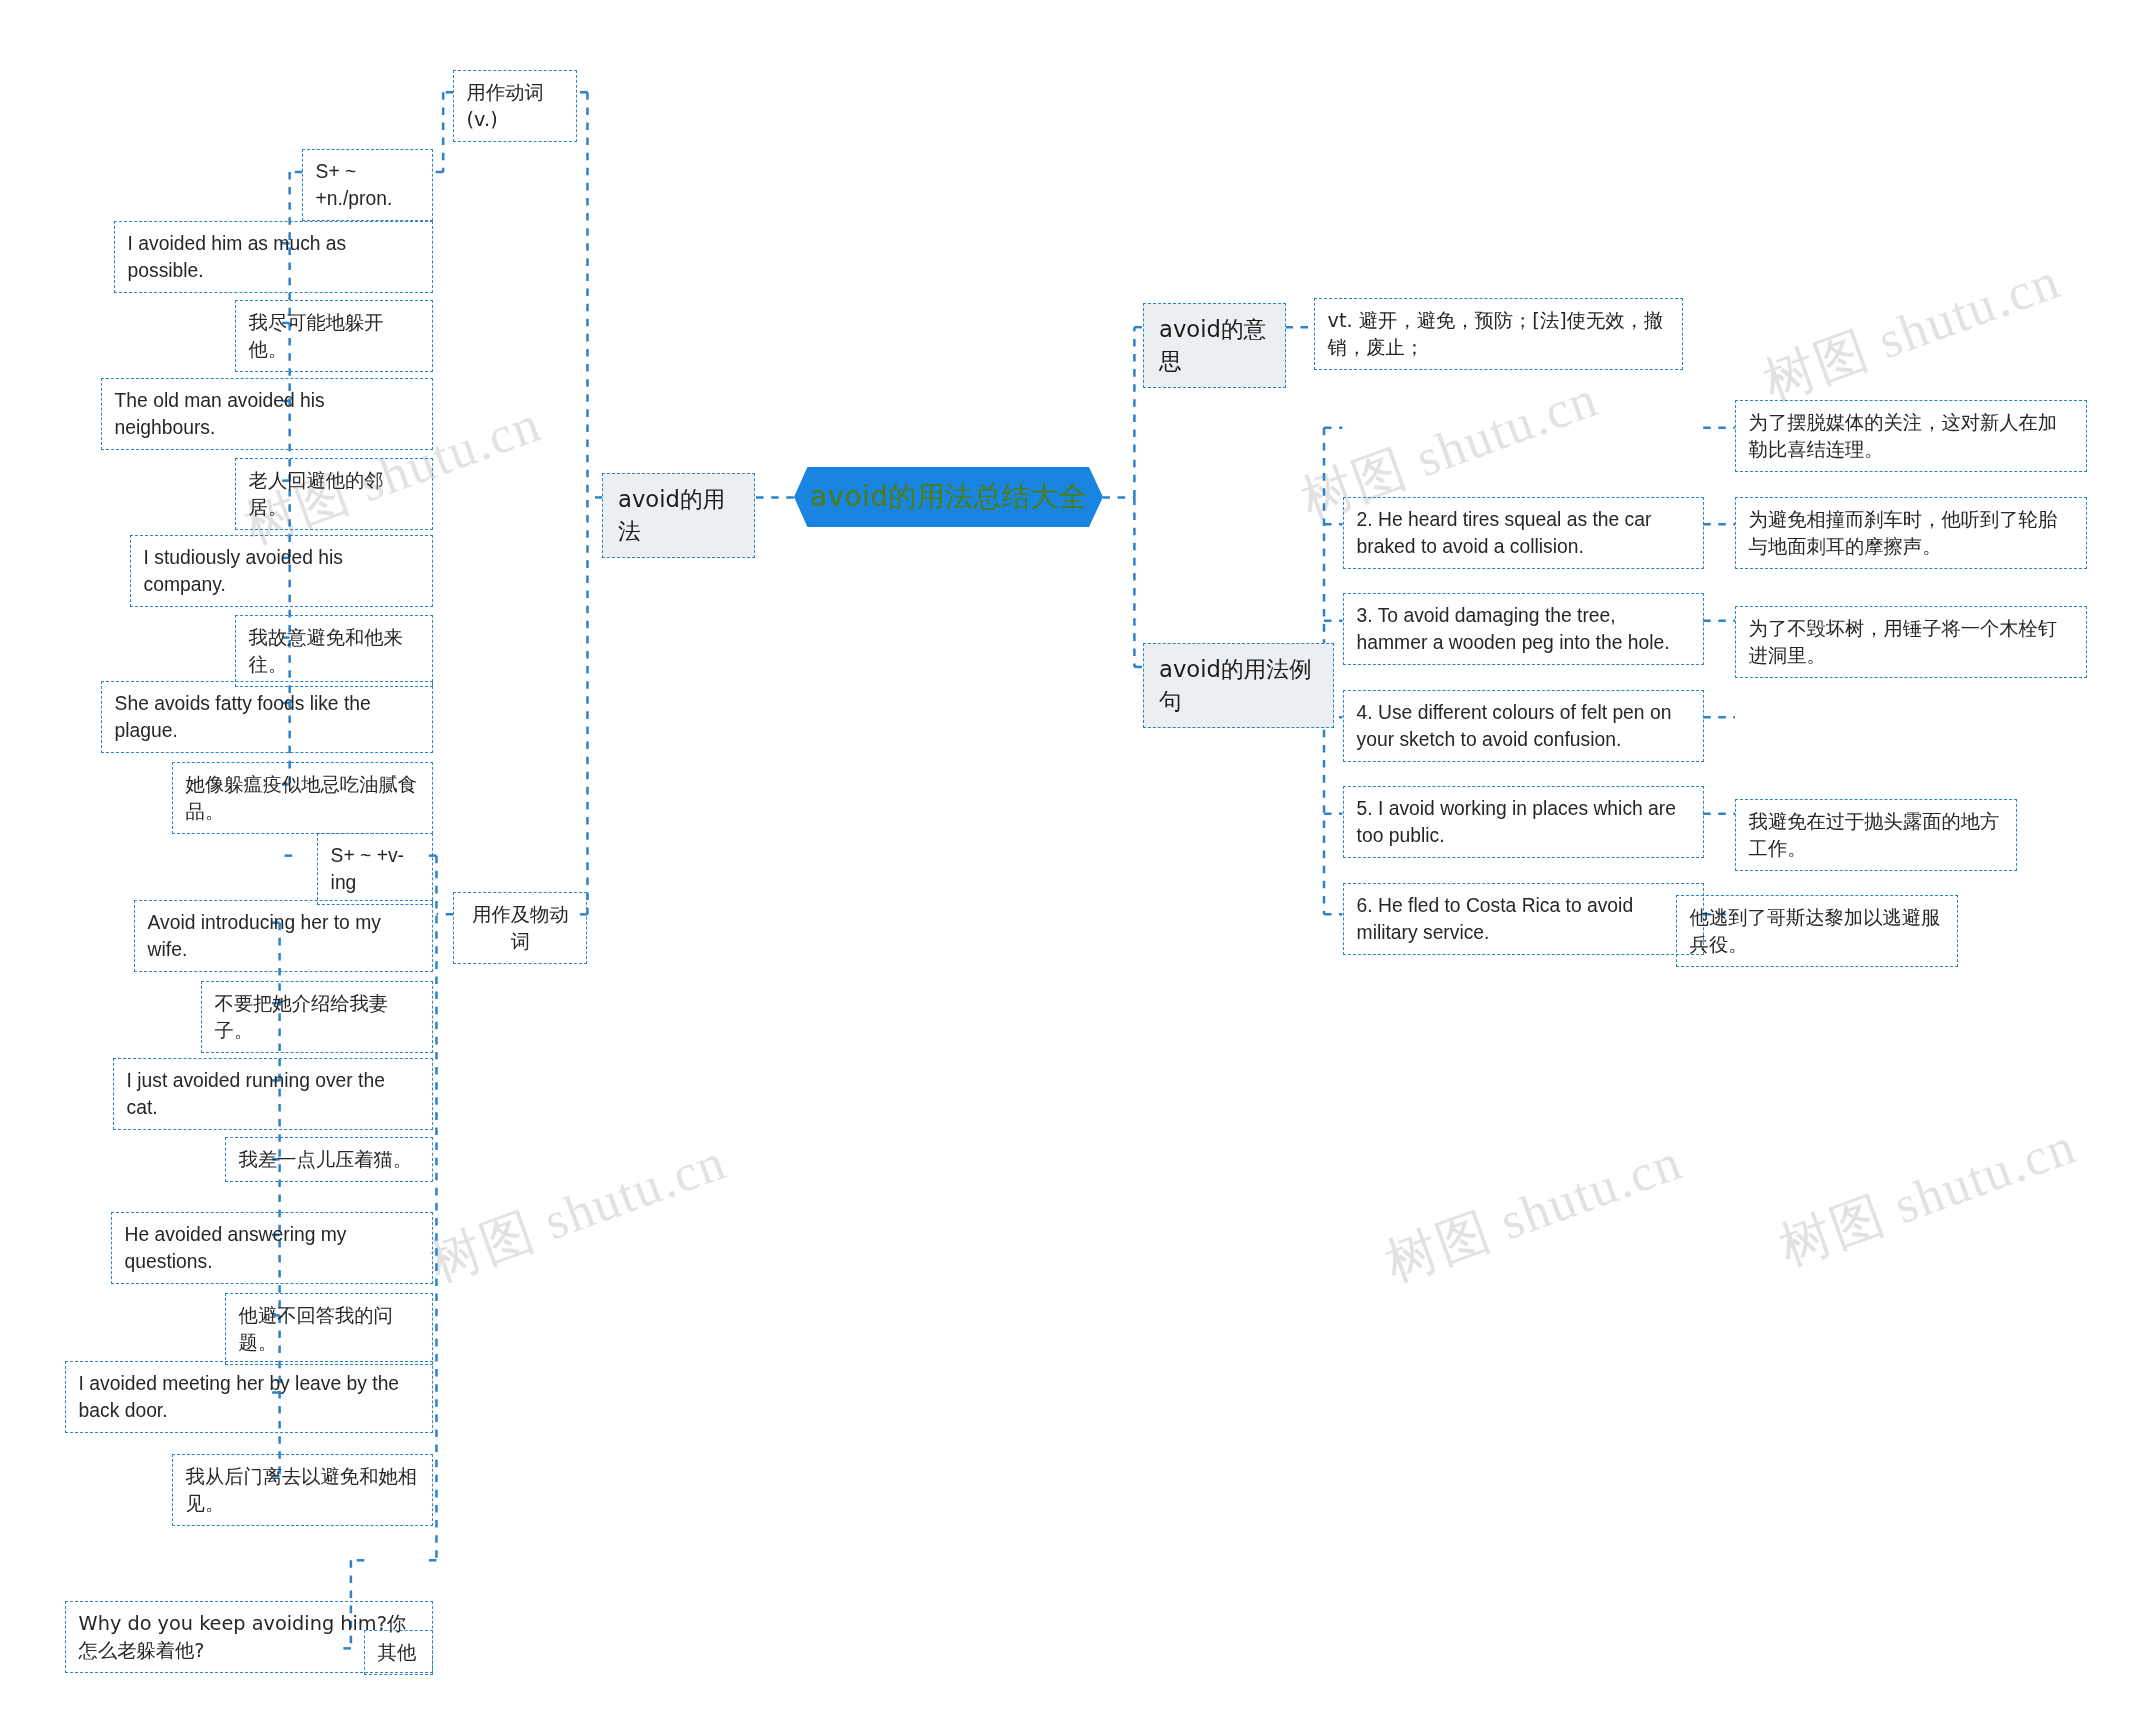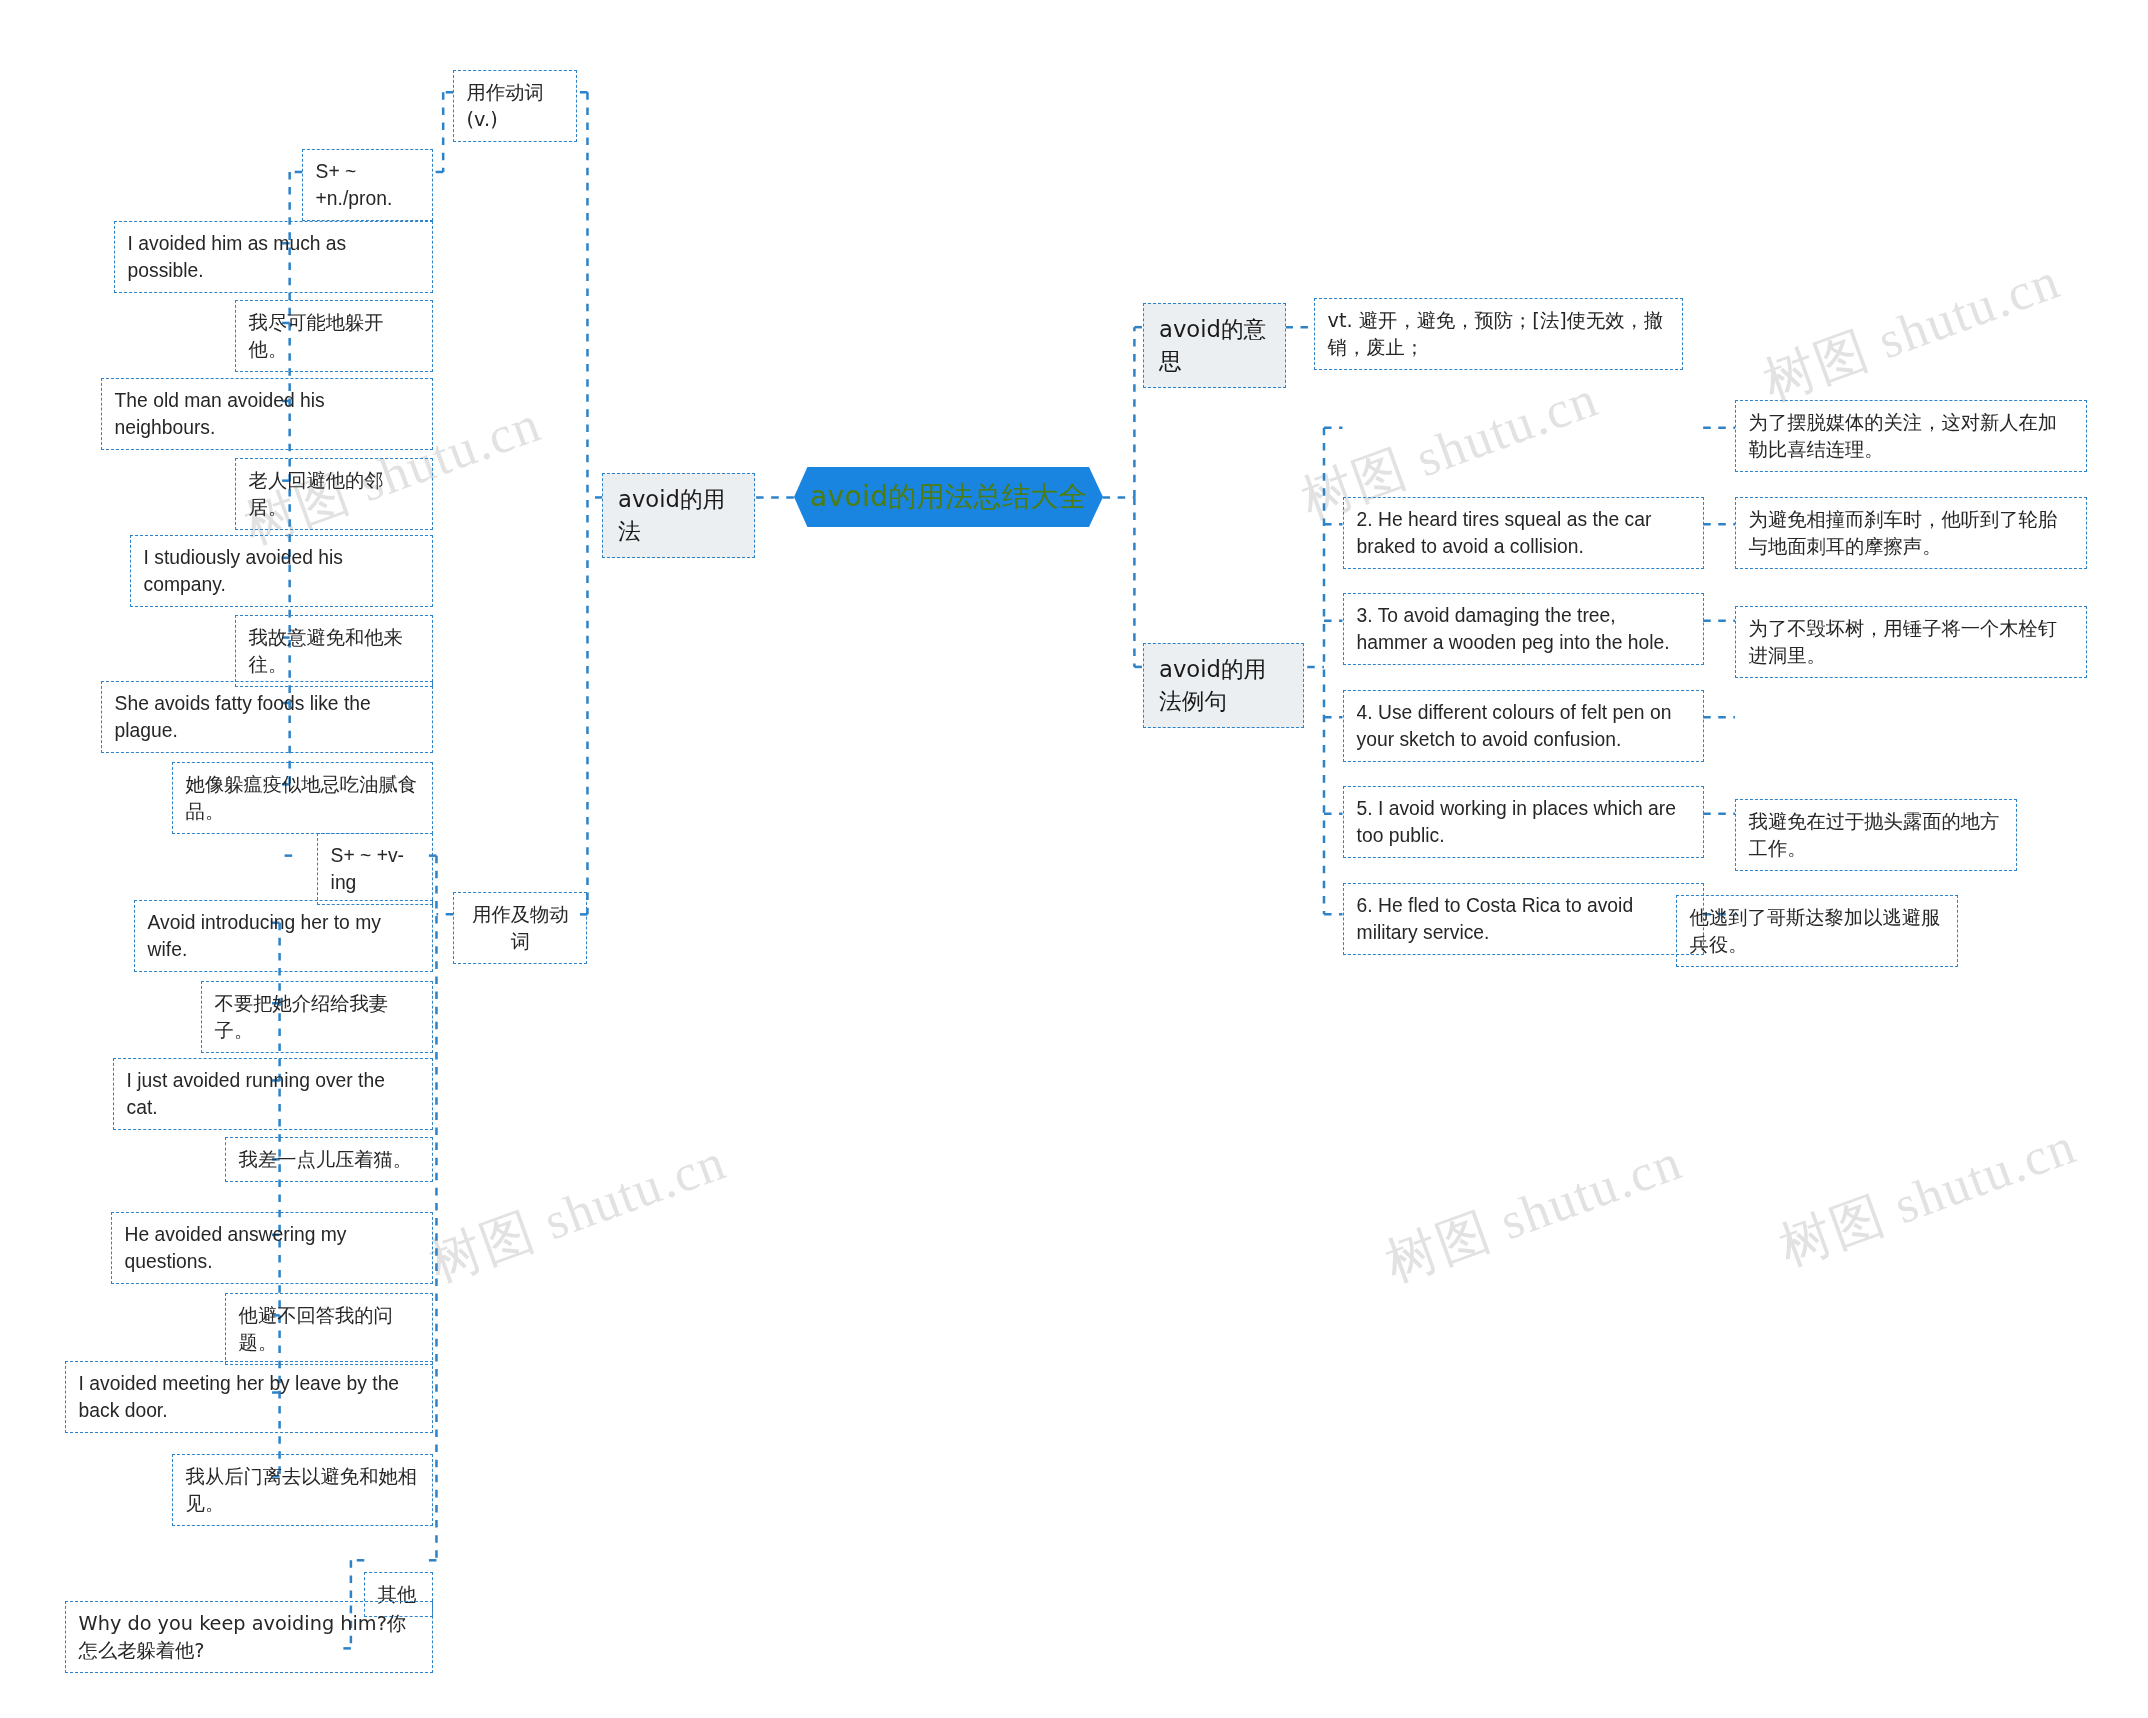--- a/index.html
+++ b/index.html
@@ -213,29 +213,29 @@
 
   <div class="node" style="left:113px; top:1058px; width:320px;">I just avoided running over the cat.</div>
   <div class="node cn" style="left:225px; top:1137px; width:208px;">我差一点儿压着猫。</div>
 
   <div class="node" style="left:111px; top:1212px; width:322px;">He avoided answering my questions.</div>
   <div class="node cn" style="left:225px; top:1293px; width:208px;">他避不回答我的问题。</div>
 
   <div class="node" style="left:65px; top:1361px; width:368px;">I avoided meeting her by leave by the back door.</div>
   <div class="node cn" style="left:172px; top:1454px; width:261px;">我从后门离去以避免和她相见。</div>
 
-  <div class="node cn" style="left:364px; top:1572px; width:69px;">其他</div>
+  <div class="node cn" style="left:364px; top:1630px; width:69px;">其他</div>
 
   <div class="node cn" style="left:65px; top:1601px; width:368px;">Why do you keep avoiding him?你怎么老躲着他?</div>
 
   <div class="node topic cn" style="left:1143px; top:303px; width:143px;">avoid的意思</div>
 
   <div class="node cn" style="left:1314px; top:298px; width:369px;">vt. 避开，避免，预防；[法]使无效，撤销，废止；</div>
 
-  <div class="node topic cn" style="left:1143px; top:643px; width:161px;">avoid的用法例句</div>
+  <div class="node topic cn" style="left:1143px; top:643px; width:191px;">avoid的用法例句</div>
 
   <div class="node cn" style="left:1735px; top:400px; width:352px;">为了摆脱媒体的关注，这对新人在加勒比喜结连理。</div>
 
   <div class="node" style="left:1343px; top:497px; width:361px;">2. He heard tires squeal as the car braked to avoid a collision.</div>
   <div class="node cn" style="left:1735px; top:497px; width:352px;">为避免相撞而刹车时，他听到了轮胎与地面刺耳的摩擦声。</div>
 
   <div class="node" style="left:1343px; top:593px; width:361px;">3. To avoid damaging the tree, hammer a wooden peg into the hole.</div>
   <div class="node cn" style="left:1735px; top:606px; width:352px;">为了不毁坏树，用锤子将一个木栓钉进洞里。</div>
 
   <div class="node" style="left:1343px; top:690px; width:361px;">4. Use different colours of felt pen on your sketch to avoid confusion.</div>

